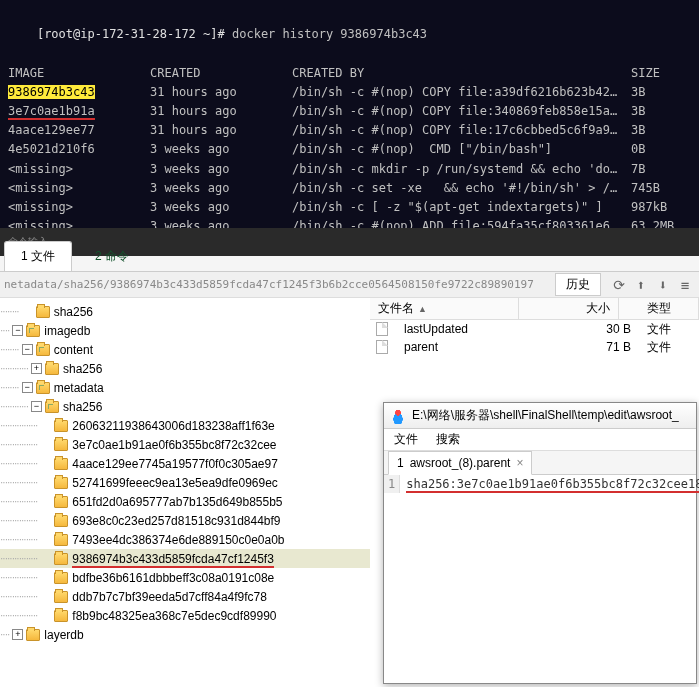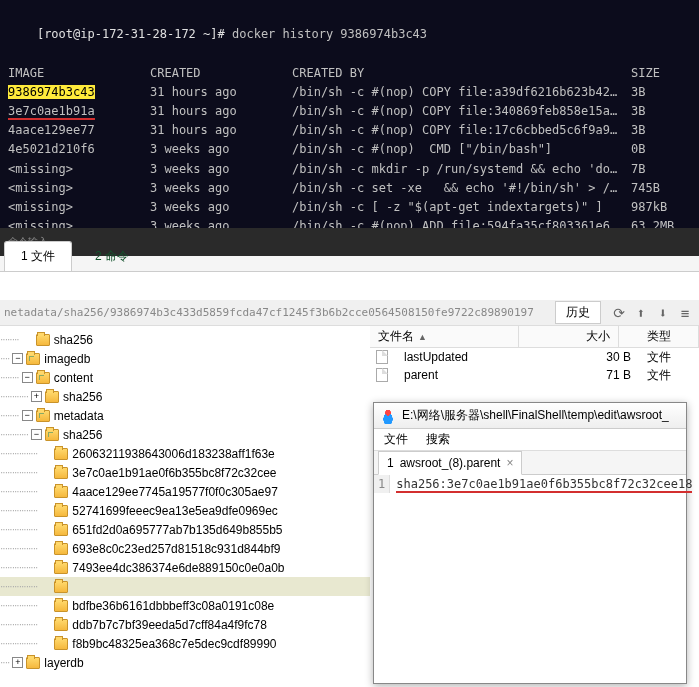--- a/index.html
+++ b/index.html
@@ -16,21 +16,21 @@
 
 
 .cmd-input-bar { background: #2a2a2a; height: 28px; display: flex; align-items: center; padding: 0 8px; color: #888; font-family: "Microsoft YaHei", sans-serif; font-size: 10px; }
 
 
 .tabs { border-bottom: 1px solid #ccc; display: flex; background: #f5f5f5; font-family: "Microsoft YaHei", sans-serif; font-size: 12px; height: 16px; align-items: flex-end; }
 .tab { padding: 6px 16px; border: 1px solid #ccc; border-bottom: none; background: #fff; margin-right: 2px; margin-left: 4px; border-top-left-radius: 3px; border-top-right-radius: 3px; }
 .tab.inactive { background: transparent; border-color: transparent; color: #14532d; }
 
 
-.path-bar { display: flex; align-items: center; background: #f0f0f0; border-bottom: 1px solid #ddd; height: 26px; margin-top: 28px; }
+.path-bar { display: flex; align-items: center; background: #f0f0f0; border-bottom: 1px solid #ddd; height: 26px; }
 .path-text { flex: 1; color: #888; font-size: 11px; font-family: Consolas, monospace; overflow: hidden; white-space: nowrap; padding: 0 4px; }
 .history-btn { padding: 2px 10px; border: 1px solid #ccc; background: #fff; font-family: "Microsoft YaHei", sans-serif; font-size: 12px; margin: 0 4px; }
 .toolbar-icons { display: flex; gap: 6px; padding: 0 6px; color: #666; }
 .tb-icon { width: 16px; height: 16px; display: flex; align-items: center; justify-content: center; font-size: 14px; }
 
 
 .split-container { display: flex; height: 375px; }
 .left-tree { width: 370px; overflow: hidden; background: #fff; padding-top: 4px; font-family: "Microsoft YaHei", sans-serif; font-size: 12px; }
 .right-panel { flex: 1; display: flex; flex-direction: column; overflow: hidden; }
 
@@ -50,21 +50,21 @@
 .fh-size { width: 80px; text-align: right; }
 .fh-type { width: 60px; }
 .file-row { display: flex; font-family: "Microsoft YaHei", sans-serif; font-size: 12px; height: 18px; align-items: center; }
 .file-row .fh-name { display: flex; align-items: center; gap: 16px; padding-left: 6px; }
 .file-row .fh-size { padding-right: 8px; }
 .file-row .fh-type { padding-left: 8px; }
 .file-icon { width: 12px; height: 14px; border: 1px solid #aaa; background: #fff; position: relative; }
 .file-icon::after { content: ""; position: absolute; right: -1px; top: -1px; border: 3px solid transparent; border-left-color: #ddd; border-bottom-color: #ddd; }
 
 
-.editor-window { position: absolute; left: 373px; top: 402px; width: 314px; height: 282px; background: #fff; border: 1px solid #888; box-shadow: 0 2px 8px rgba(0,0,0,.3); font-family: "Microsoft YaHei", sans-serif; font-size: 12px; }
+.editor-window { position: absolute; left: 383px; top: 402px; width: 314px; height: 282px; background: #fff; border: 1px solid #888; box-shadow: 0 2px 8px rgba(0,0,0,.3); font-family: "Microsoft YaHei", sans-serif; font-size: 12px; }
 .editor-title { height: 26px; display: flex; align-items: center; padding: 0 6px; gap: 6px; background: linear-gradient(#fff,#eee); border-bottom: 1px solid #ccc; }
 .java-icon { width: 16px; height: 16px; background: radial-gradient(circle at 50% 30%, #f44 20%, transparent 22%), radial-gradient(ellipse at 50% 70%, #29f 40%, transparent 42%); }
 .editor-menu { height: 22px; display: flex; align-items: center; gap: 18px; padding: 0 10px; border-bottom: 1px solid #ddd; }
 .editor-tab-bar { height: 24px; display: flex; align-items: center; border-bottom: 1px solid #ccc; background: #f5f5f5; }
 .editor-tab { height: 24px; display: flex; align-items: center; padding: 0 8px; background: #fff; border: 1px solid #ccc; border-bottom: 1px solid #fff; gap: 6px; margin-left: 4px; }
 .close-x { color: #888; }
 .editor-content { display: flex; font-family: Consolas, monospace; font-size: 12px; }
 .gutter { width: 24px; background: #f0f0f0; text-align: right; padding: 2px 4px; color: #888; border-right: 1px solid #ddd; }
 .code { padding: 2px 6px; color: #333; white-space: pre; }
 .ed-underline { border-bottom: 2px solid #d32f2f; }
@@ -224,20 +224,21 @@
         <span class="folder-icon"></span>
         <span>7493ee4dc386374e6de889150c0e0a0b</span>
       </div>
       <div class="tree-node selected">
         <span class="tree-dots">····</span>
         <span class="tree-dots">····</span>
         <span class="tree-dots">····</span>
         <span class="tree-dots">····</span>
         <span style="width:17px;display:inline-block"></span>
         <span class="folder-icon"></span>
+        <span><span class="red-underline">9386974b3c433d5859fcda47cf1245f3</span></span>
       </div>
       <div class="tree-node">
         <span class="tree-dots">····</span>
         <span class="tree-dots">····</span>
         <span class="tree-dots">····</span>
         <span class="tree-dots">····</span>
         <span style="width:17px;display:inline-block"></span>
         <span class="folder-icon"></span>
         <span>bdfbe36b6161dbbbeff3c08a0191c08e</span>
       </div>

